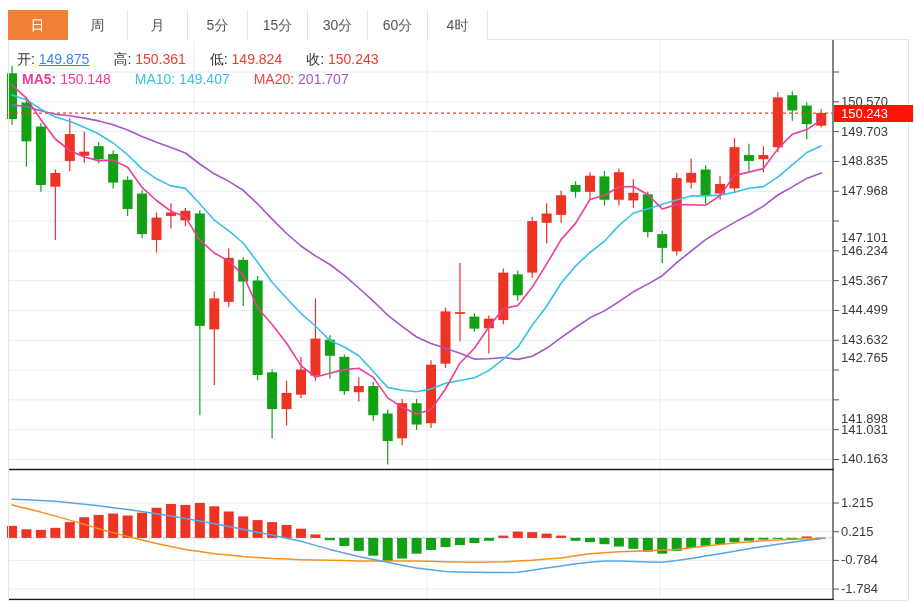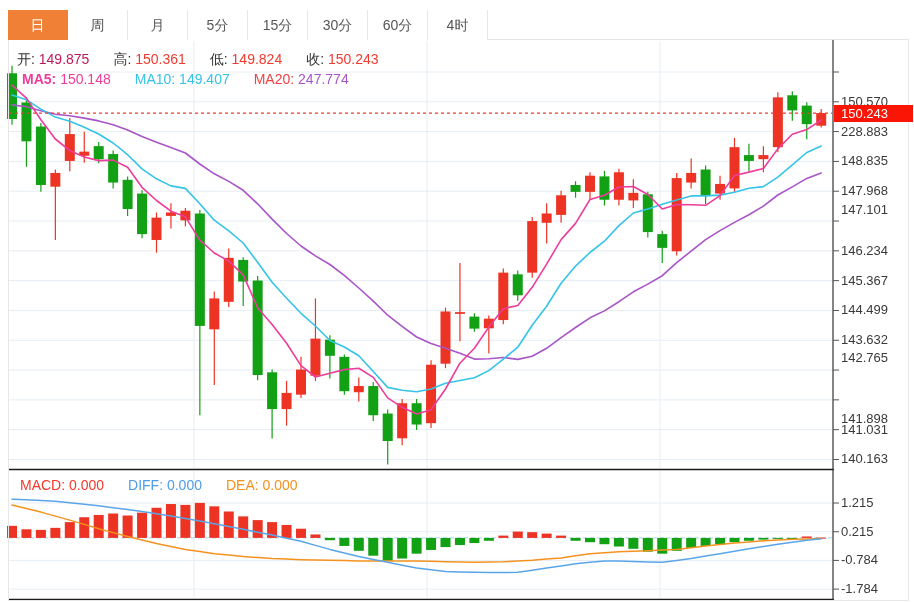--- a/index.html
+++ b/index.html
@@ -256,43 +256,38 @@
       <div class="tab">周</div>
       <div class="tab">月</div>
       <div class="tab">5分</div>
       <div class="tab">15分</div>
       <div class="tab">30分</div>
       <div class="tab">60分</div>
       <div class="tab">4时</div>
     </div>
 
   <div class="legend-row" id="ohlc-legend" style="left:17px;top:51px;">
-      <span class="pair"><span style="color: rgb(51, 51, 51);">开: </span><span style="color: #be185d;">149.875</span></span>
+      <span class="pair"><span style="color: rgb(51, 51, 51);">开: </span><span style="color: #3b82f6; text-decoration: underline;">149.875</span></span>
       <span class="pair"><span style="color: rgb(51, 51, 51);">高: </span><span style="color: rgb(239, 59, 47);">150.361</span></span>
       <span class="pair"><span style="color: rgb(51, 51, 51);">低: </span><span style="color: rgb(239, 59, 47);">149.824</span></span>
       <span class="pair"><span style="color: rgb(51, 51, 51);">收: </span><span style="color: rgb(239, 59, 47);">150.243</span></span>
     </div>
   <div class="legend-row" id="ma-legend" style="left:22px;top:71px;">
       <span class="pair"><span style="color: rgb(238, 60, 155); font-weight: bold;">MA5: </span><span style="color: rgb(238, 60, 155);">150.148</span></span>
       <span class="pair"><span style="color: rgb(53, 195, 230);">MA10: </span><span style="color: rgb(53, 195, 230);">149.407</span></span>
-      <span class="pair"><span style="color: #ef4444;">MA20: </span><span style="color: rgb(168, 85, 200);">247.774</span></span>
-    </div>
-  <div class="legend-row" id="macd-legend" style="left:20px;top:477px;font-size:14px;">
-      <span class="pair"><span style="color: rgb(240, 57, 43);">MACD: </span><span style="color: rgb(240, 57, 43);">0.000</span></span>
-      <span class="pair"><span style="color: rgb(77, 157, 233);">DIFF: </span><span style="color: rgb(77, 157, 233);">0.000</span></span>
-      <span class="pair"><span style="color: rgb(245, 146, 31);">DEA: </span><span style="color: rgb(245, 146, 31);">0.000</span></span>
+      <span class="pair"><span style="color: #ef4444;">MA20: </span><span style="color: rgb(168, 85, 200);">201.707</span></span>
     </div>
 
   <div id="price-axis">
       <div class="axis-label" style="top: 65px; margin-top: 40px;">151.437</div>
       <div class="axis-label" style="top: 94.7988px;">150.570</div>
-      <div class="axis-label" style="top: 124.598px;">228.883</div>
+      <div class="axis-label" style="top: 124.598px;">149.703</div>
       <div class="axis-label" style="top: 154.431px;">148.835</div>
       <div class="axis-label" style="top: 184.23px;">147.968</div>
-      <div class="axis-label" style="top: 203px;">147.101</div>
+      <div class="axis-label" style="top: 231px;">147.101</div>
       <div class="axis-label" style="top: 243.827px;">146.234</div>
       <div class="axis-label" style="top: 273.626px;">145.367</div>
       <div class="axis-label" style="top: 303.459px;">144.499</div>
       <div class="axis-label" style="top: 333.258px;">143.632</div>
       <div class="axis-label" style="top: 351px;">142.765</div>
       <div class="axis-label" style="top: 412px;">141.898</div>
       <div class="axis-label" style="top: 422.654px;">141.031</div>
       <div class="axis-label" style="top: 452.487px;">140.163</div>
     </div>
   <div id="macd-axis">

